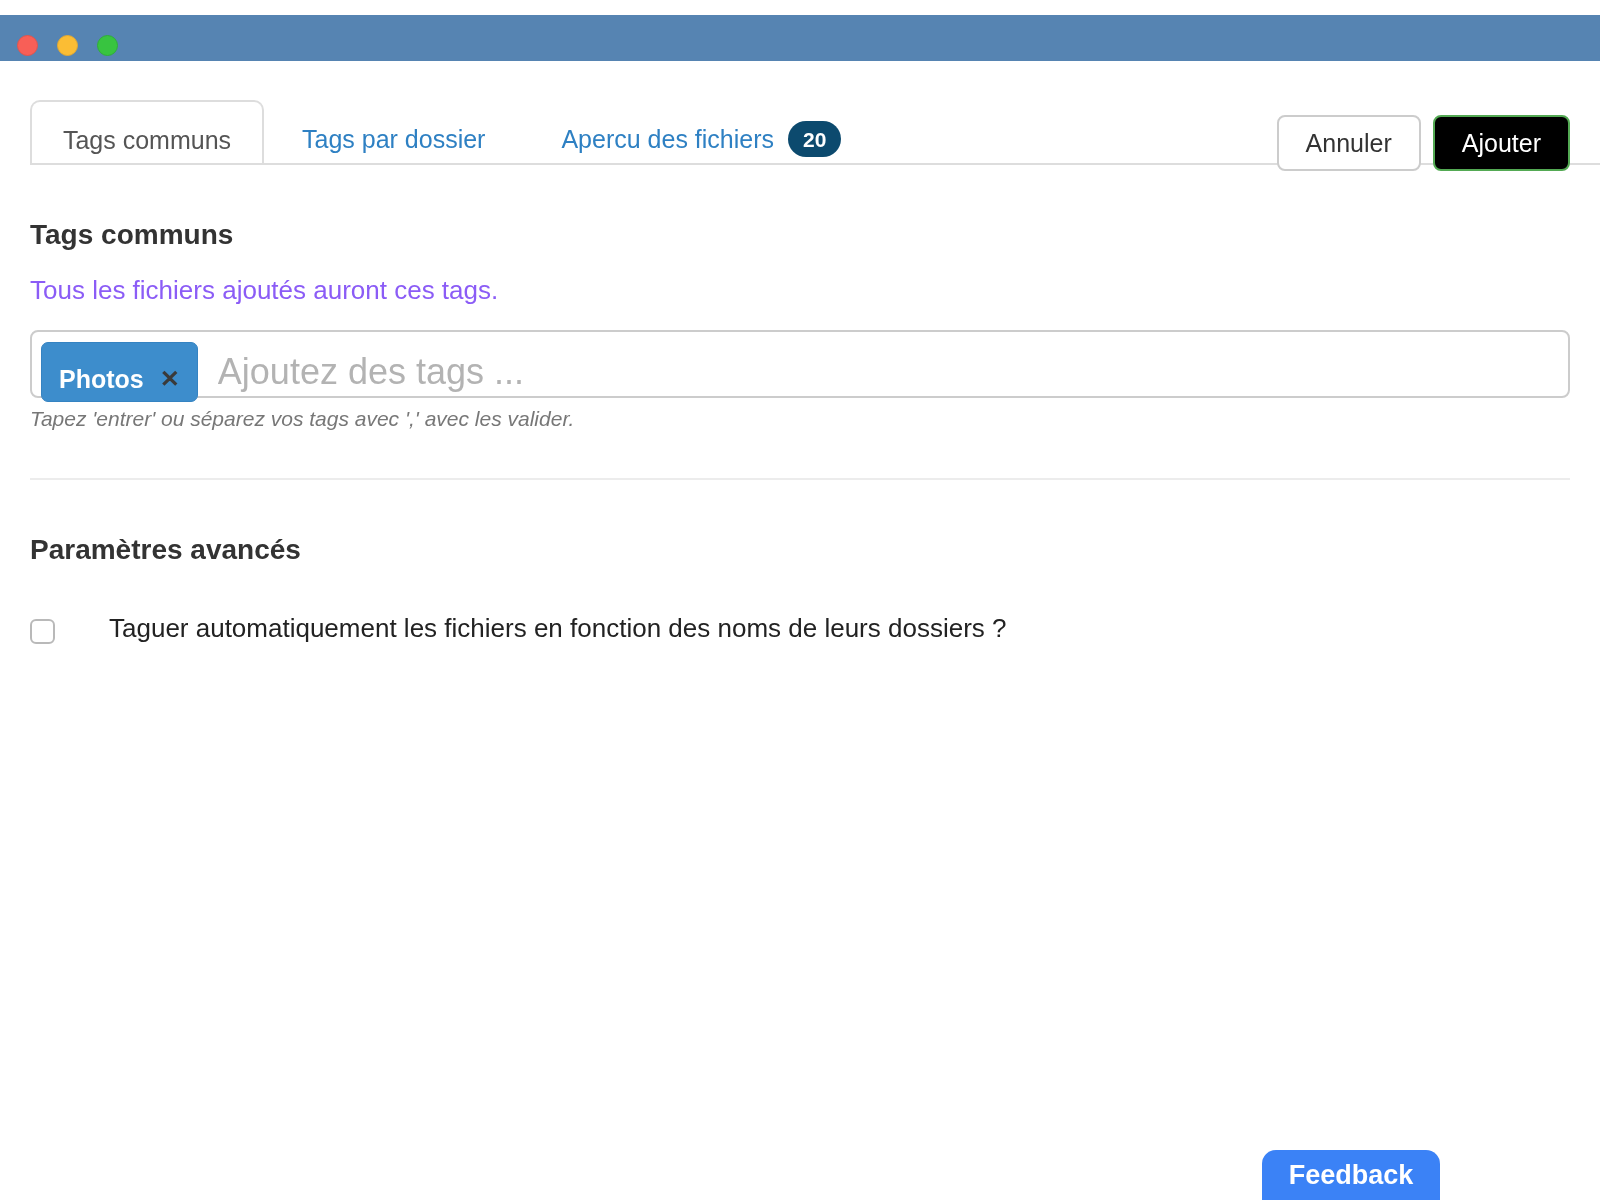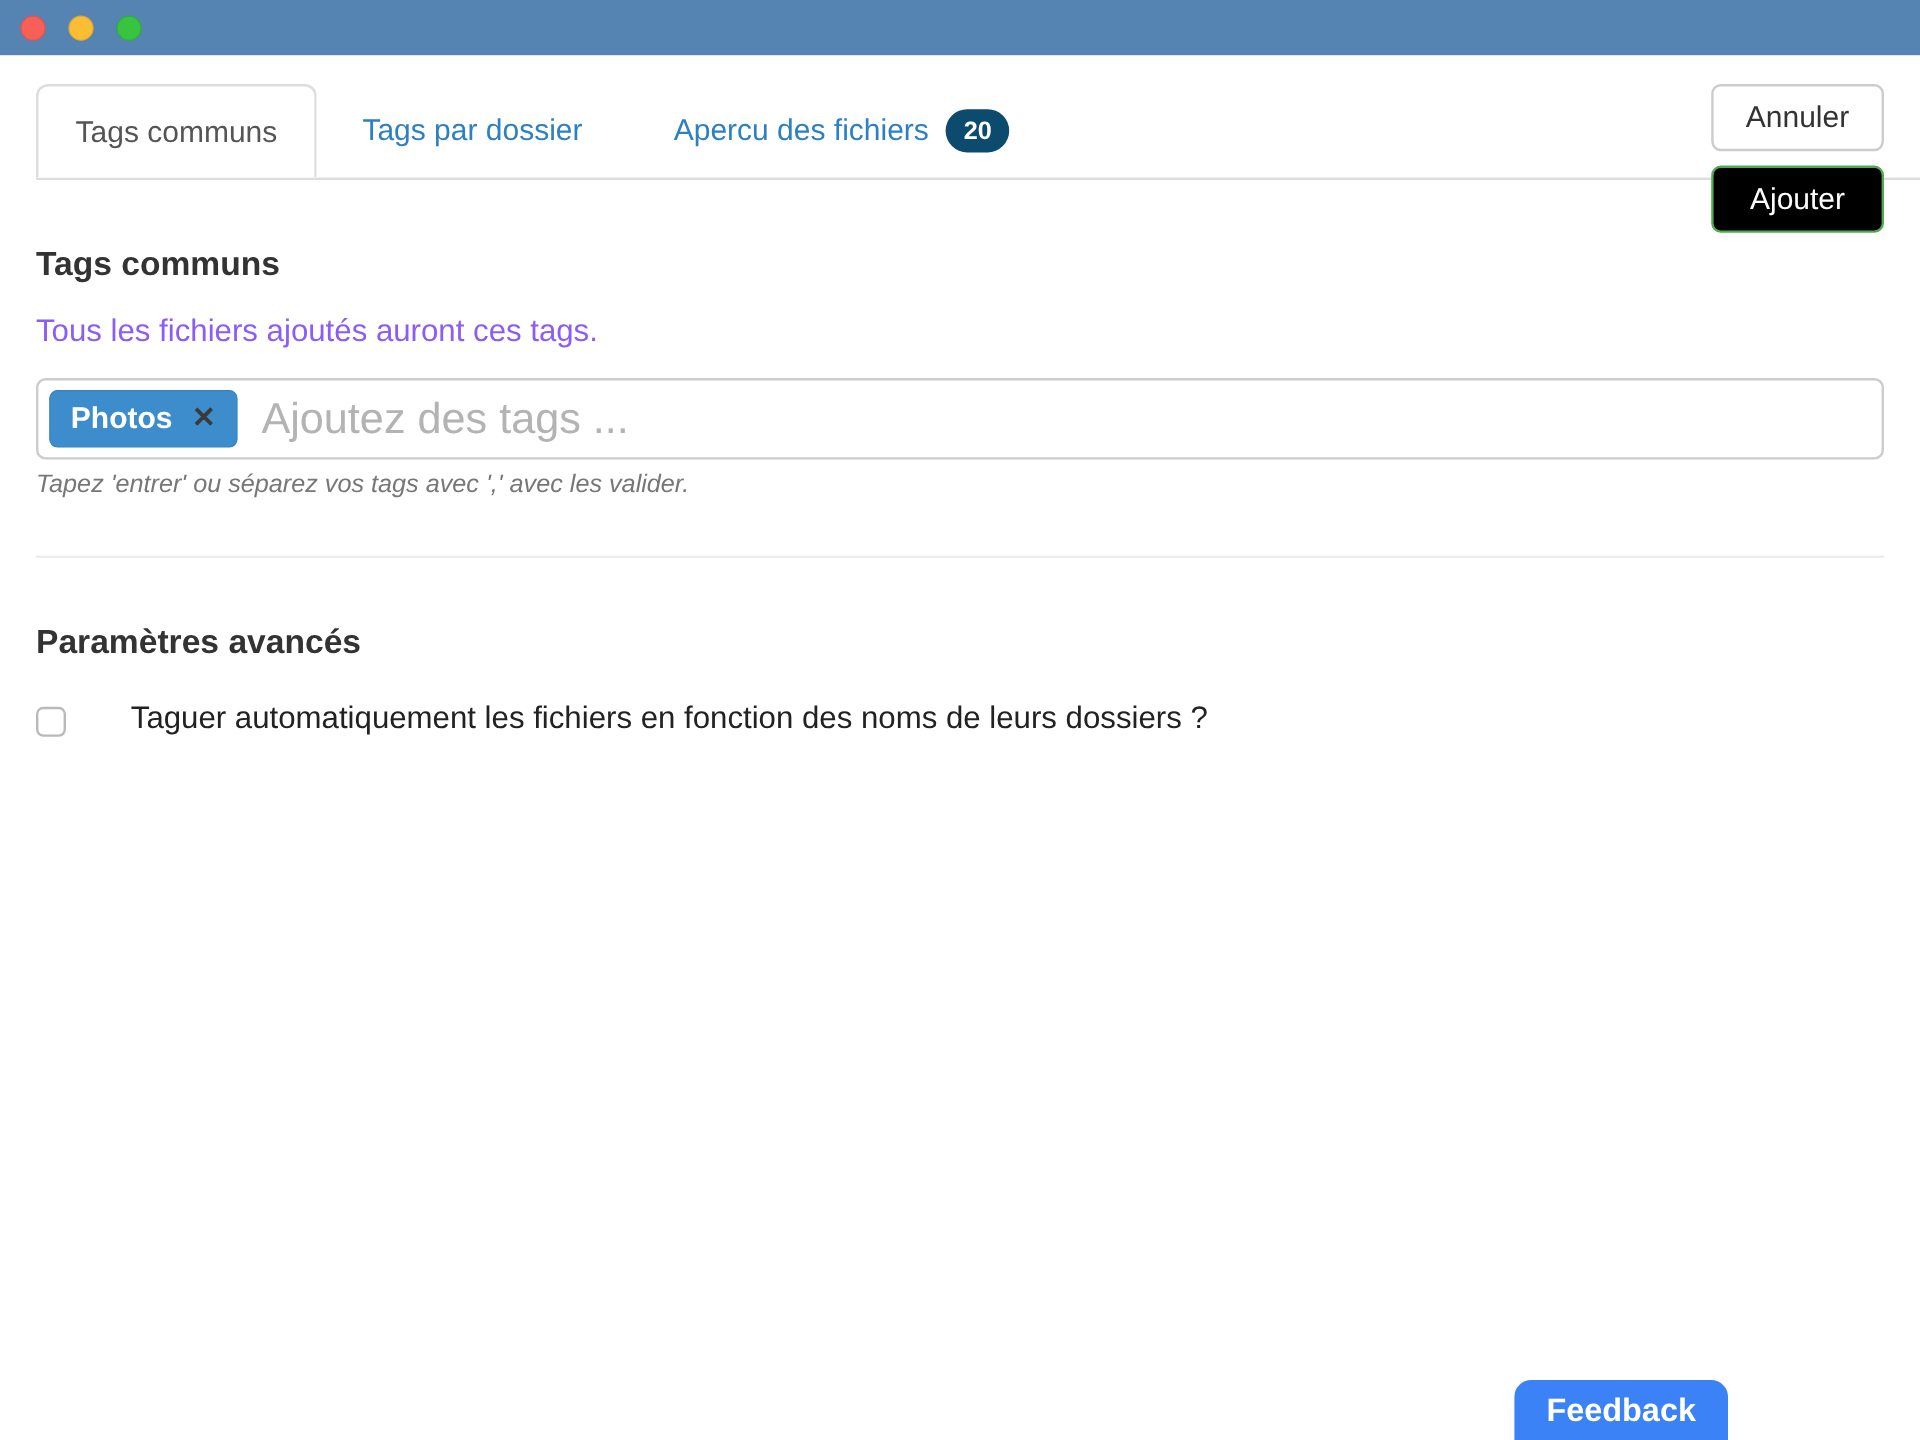--- a/index.html
+++ b/index.html
@@ -1,15 +1,15 @@
 <!DOCTYPE html>
 <html><head>
 <meta charset="utf-8">
 <style>
-  * { box-sizing: border-box; }
+  * { box-sizing: border-box; margin-top: 15px; }
   html, body { margin: 0; padding: 0; }
   body {
     width: 1600px; height: 1200px;
     background: #ffffff;
     font-family: "Liberation Sans", sans-serif;
     position: relative;
     overflow: hidden;
     color: #333;
   }
 
@@ -69,21 +69,20 @@
     line-height: 1;
     padding: 8px 15px 7px;
     border-radius: 22px;
   }
   .actions {
     position: absolute;
     right: 30px;
     top: 0;
     display: flex;
     gap: 12px;
-    flex-direction: column;
   }
   .btn {
     height: 56px;
     font-size: 25px;
     font-family: "Liberation Sans", sans-serif;
     border-radius: 8px;
     padding: 0 27px;
     cursor: pointer;
   }
   .btn-cancel { background: #fff; border: 2px solid #ccc; color: #333; }
@@ -106,21 +105,21 @@
     margin-top: 24px;
     height: 68px;
     border: 2px solid #ccc;
     border-radius: 8px;
     background: #fff;
     display: flex;
     align-items: center;
     padding: 0 9px;
   }
   .tagchip {
-    height: 48px;
+    height: 60px;
     background: #3d8dcc;
     border: 1px solid #3583c2;
     border-radius: 7px;
     color: #fff;
     font-size: 25px;
     font-weight: bold;
     display: inline-flex;
     align-items: center;
     padding: 0 17px;
   }

